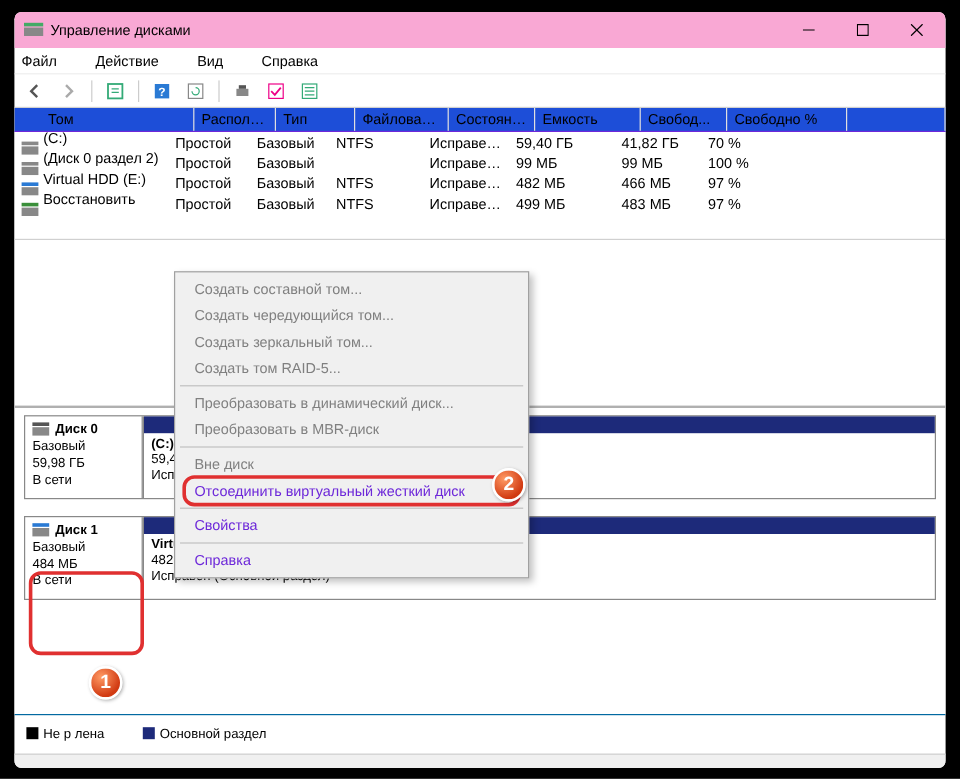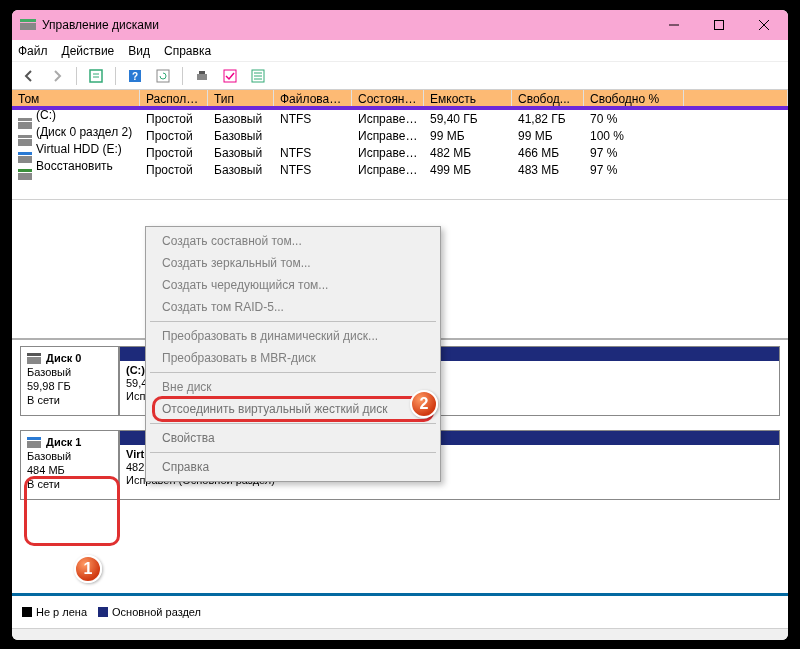--- a/index.html
+++ b/index.html
@@ -32,34 +32,34 @@
     background: #f9a8d4;
   }
   .titlebar .icon { width: 16px; height: 12px; margin-right: 6px; display:flex; flex-direction:column;}
   .titlebar .icon .t { height:3px; background:#4a6; }
   .titlebar .icon .b { height:7px; background:#888; margin-top:1px;}
   .titlebar .title { flex: 1; color: #000; }
   .winbtn { width: 45px; height: 28px; display:flex; align-items:center; justify-content:center; color:#333; }
   .winbtn svg { width:10px; height:10px; }
   
   .menubar {
-    height: 22px; display:flex; align-items:center; padding: 0 6px; gap: 14px;
+    height: 22px; display:flex; align-items:center; padding: 0 6px; gap: 32px;
     border-bottom: 1px solid #eee;
   }
   .menubar span { color:#000; }
   
   .toolbar {
     height: 28px; display:flex; align-items:center; padding: 0 6px; gap:6px;
     border-bottom: 1px solid #d0d0d0;
   }
   .tbtn { width:22px; height:22px; display:flex; align-items:center; justify-content:center; border:1px solid transparent;}
   .tbtn svg { width:16px; height:16px; }
   .tsep { width:1px; height:18px; background:#ccc; margin:0 2px;}
   
-  .vol-head { display:flex; height:20px; background:#fdba74; border-bottom:4px solid #6d28d9; }
+  .vol-head { display:flex; height:20px; background:#1d4ed8; border-bottom:1px solid #6d28d9;padding-left:22px; }
   .vol-head .col { border-right:1px solid #e0e0e0; padding:2px 6px; font-size:12px; color:#000; white-space:nowrap; overflow:hidden; text-overflow:ellipsis;}
   .vol-body { height: 90px; background:#fff; border-bottom:1px solid #d0d0d0;}
   .vol-row { display:flex; height:17px; align-items:center;}
   .vol-row .col { padding:0 6px; white-space:nowrap; overflow:hidden; text-overflow:ellipsis;}
   .c0{width:128px;} .c1{width:68px;} .c2{width:66px;} .c3{width:78px;} .c4{width:72px;} .c5{width:88px;} .c6{width:72px;} .c7{width:100px;} .crest{flex:1;}
   .vic { width:14px; height:11px; display:inline-flex; flex-direction:column; vertical-align:-2px; margin-right:4px;}
   .vic .vt{height:3px;} .vic .vb{height:7px; background:#888; margin-top:1px;}
   .vt-gray{background:#888;} .vt-blue{background:#2a7ad4;} .vt-green{background:#3a8f3a;}
   
   .filler { flex:0 0 140px; background:#fff; border-bottom:2px solid #b0b0b0;}
@@ -68,32 +68,32 @@
   .diskrow { display:flex; margin:6px 8px 0 8px; border:1px solid #888; background:#fff;}
   .diskhdr { width:98px; border-right:1px solid #888; padding:4px 6px; font-size:11px; line-height:14px;}
   .diskhdr .dh-icon{display:inline-block; width:14px; height:11px; vertical-align:-2px; margin-right:2px;}
   .diskhdr .dh-icon .vt{height:3px; background:#555;} .diskhdr .dh-icon .vb{height:7px; background:#888; margin-top:1px;}
   .diskhdr b{font-weight:600;}
   .diskparts { flex:1; display:flex; }
   .part { border-left:1px solid #888; padding:0; display:flex; flex-direction:column;}
   .part .pbar{height:14px; background:#1d2a7a;}
   .part .pbody{padding:3px 6px; font-size:11px; line-height:13px; white-space:nowrap; overflow:hidden;}
   
-  .legend { height:22px; border-top:3px solid #0369a1; display:flex; align-items:center; padding:16px 10px; gap:11px; font-size:11px;}
+  .legend { height:22px; border-top:1px solid #0369a1; display:flex; align-items:center; padding:16px 10px; gap:32px; font-size:11px;}
   .lg-sq{width:10px; height:10px; display:inline-block; vertical-align:-1px; margin-right:4px;}
   .lg-black{background:#000;} .lg-blue{background:#1d2a7a;}
   .bottombar{height:12px; background:#f0f0f0; border-top:1px solid #d0d0d0;}
   
   .ctxmenu {
     position:absolute; left:133px; top:216px; width:296px;
     background:#f0f0f0; border:1px solid #a0a0a0;
     box-shadow:3px 3px 6px rgba(0,0,0,0.25);
     padding:3px 2px; font-size:12px;
   }
-  .ctxmenu .mi { padding:4px 14px; color:#737373;}
+  .ctxmenu .mi { padding:4px 14px; color:#6d28d9;}
   .ctxmenu .mi.dis{ color:#808080;}
   .ctxmenu hr{border:0; border-top:1px solid #c0c0c0; margin:3px 2px;}
   .ctxmenu .hl-wrap{ position:relative; }
   .ctxmenu .hl{
     border:3px solid #e03030; border-radius:10px;
     position:absolute; left:4px; right:4px; top:-2px; bottom:-2px;
     pointer-events:none;
   }
   
   .ann-badge{
@@ -318,22 +318,22 @@
   </div>
 
   <div class="legend">
     <span><span class="lg-sq lg-black"></span><span>Не р               лена</span></span>
     <span><span class="lg-sq lg-blue"></span><span>Основной раздел</span></span>
   </div>
   <div class="bottombar"></div>
 
   <div class="ctxmenu">
     <div class="mi dis">Создать составной том...</div>
+    <div class="mi dis">Создать чередующийся том...</div>
     <div class="mi dis">Создать зеркальный том...</div>
-    <div class="mi dis">Создать чередующийся том...</div>
     <div class="mi dis">Создать том RAID-5...</div>
     <hr>
     <div class="mi dis">Преобразовать в динамический диск...</div>
     <div class="mi dis">Преобразовать в MBR-диск</div>
     <hr>
     <div class="mi dis">Вне диск</div>
     <div class="hl-wrap">
       <div class="mi">Отсоединить виртуальный жесткий диск</div>
       <div class="hl"></div>
     </div>

